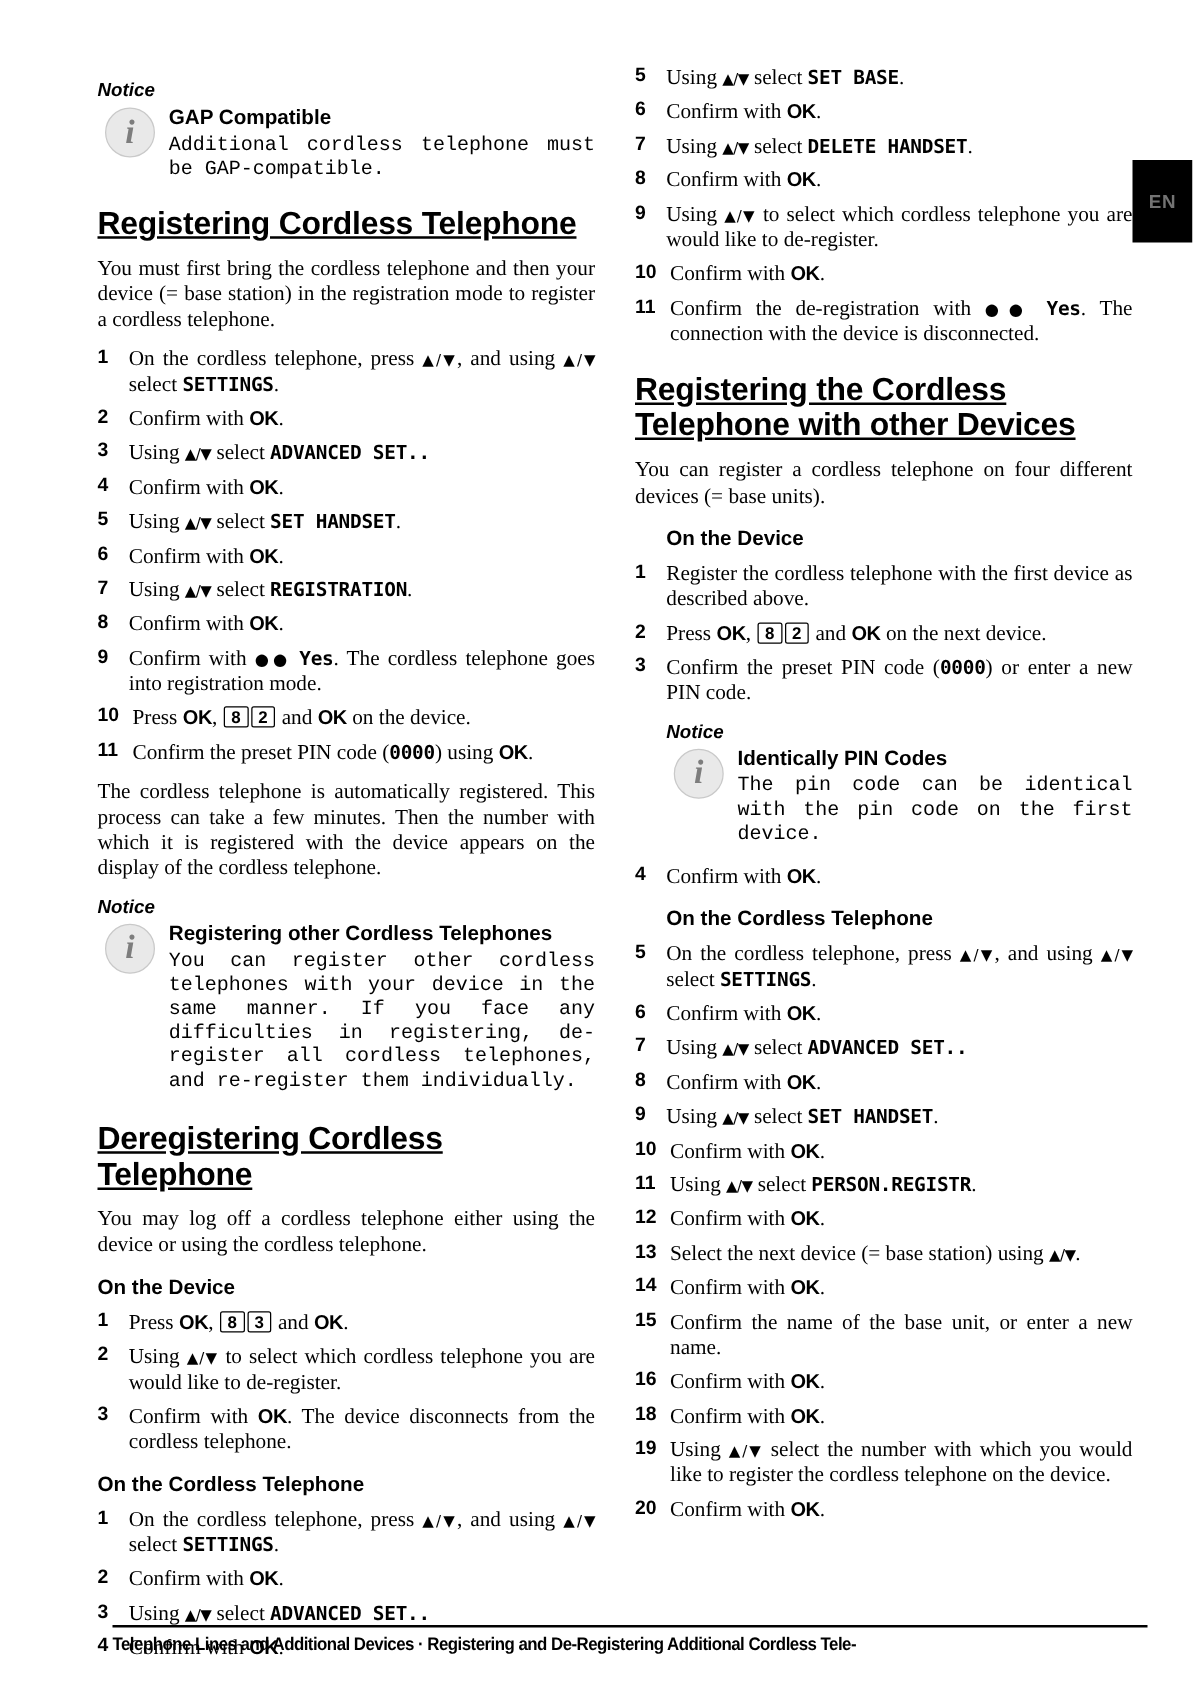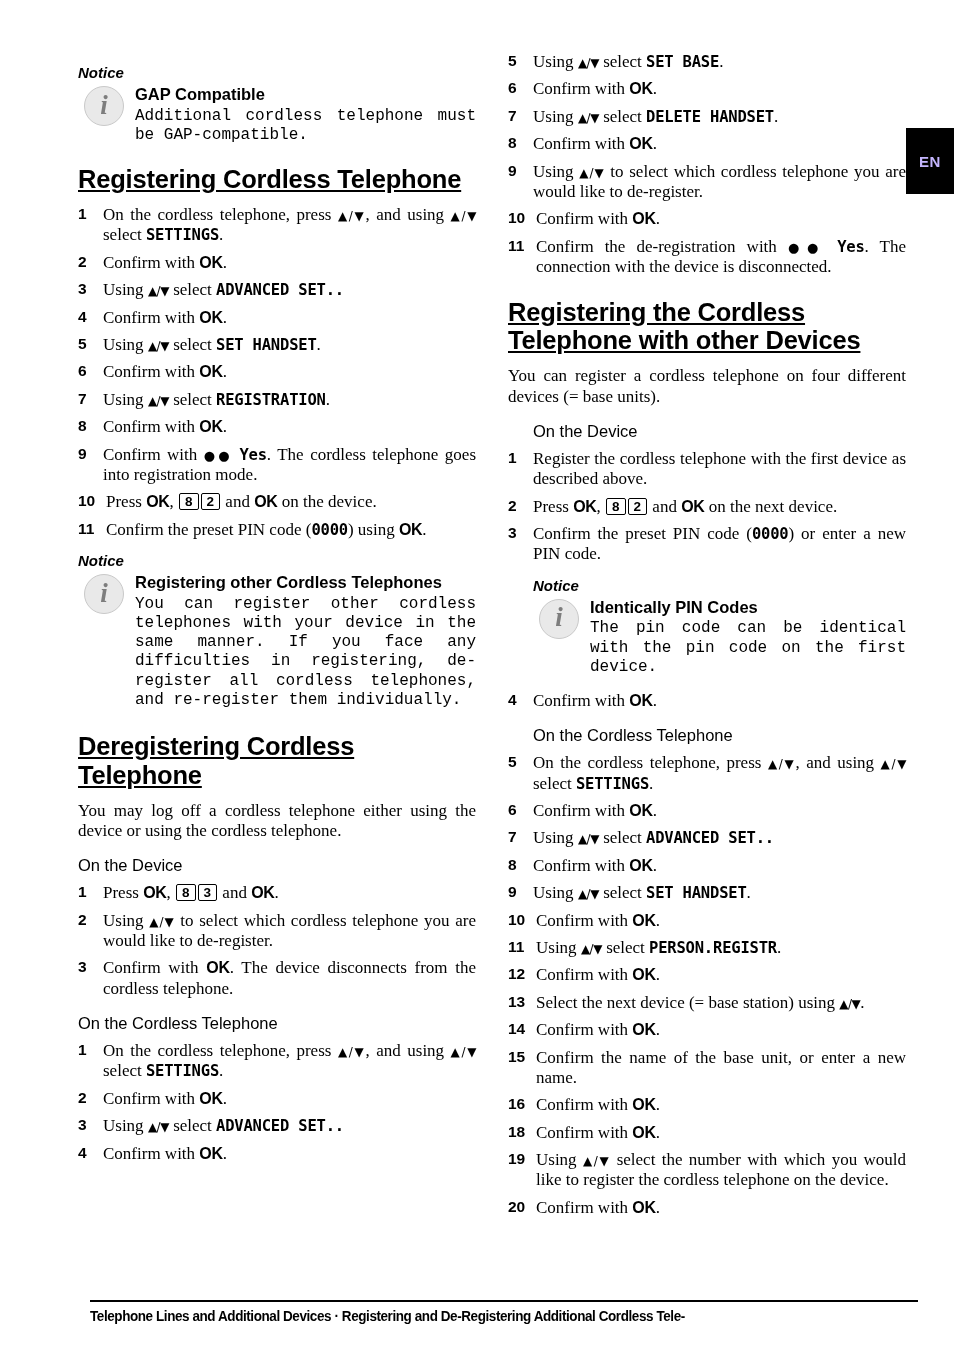--- a/index.html
+++ b/index.html
@@ -6,41 +6,41 @@
   body{
     width:954px;height:1352px;background:#ffffff;
     font-family:"Liberation Serif",serif;color:#000;
     position:relative;overflow:hidden;
   }
   .page{position:absolute;inset:0;}
 
   
   .lang-tab{
     position:absolute;right:0;top:128px;width:48px;height:66px;
-    background:#000;color:#c4b5fd;
+    background:#000;color:#737373;
     font-family:"Liberation Sans",sans-serif;font-weight:bold;font-size:15px;
     display:flex;align-items:center;justify-content:center;letter-spacing:.5px;
   }
 
   
   .cols{position:absolute;left:78px;top:52px;width:828px;height:1210px;}
   .col{position:absolute;top:0;width:398px;}
   .col-left{left:0;}
   .col-right{left:430px;}
 
   
   h1{
     font-family:"Liberation Sans",sans-serif;font-weight:bold;
     font-size:25.5px;line-height:1.13;margin:20px 0 11px 0;
     letter-spacing:-.2px;
     text-decoration:underline;
   }
   h1.tight{margin-top:22px;}
   h2{
-    font-family:"Liberation Sans",sans-serif;font-weight:normal;
+    font-family:"Liberation Sans",sans-serif;font-weight:bold;
     font-size:16.5px;line-height:1.2;margin:15px 0 7px 0;
   }
   h2.indent{margin-left:25px;}
   p{font-size:17px;line-height:1.20;margin:0 0 11px 0;text-align:justify;}
   .notice-label{
     font-family:"Liberation Sans",sans-serif;font-style:italic;font-weight:bold;
     font-size:15px;margin:12px 0 4px 0;
   }
   .notice-label.indent{margin-left:25px;}
 
@@ -112,35 +112,37 @@
       <div class="notice-label">Notice</div>
       <div class="notice">
         <div class="info-icon">
             <span>i</span>
           </div>
         <h3>GAP Compatible</h3>
         <p>Additional cordless telephone must be GAP-compatible.</p>
       </div>
 
       <h1>Registering Cordless Telephone</h1>
+      <p>You must first bring the cordless telephone and then your device (= base station) in the registration mode to register a cordless telephone.</p>
 
       <ol class="steps">
           <li><span class="num">1</span>On the cordless telephone, press <span class="arrows">▲/▼</span>, and using <span class="arrows">▲/▼</span> select <span class="lcd">SETTINGS</span>.</li>
           <li><span class="num">2</span>Confirm with <b class="key">OK</b>.</li>
           <li><span class="num">3</span>Using <span class="arrows">▲/▼</span> select <span class="lcd">ADVANCED SET..</span></li>
           <li><span class="num">4</span>Confirm with <b class="key">OK</b>.</li>
           <li><span class="num">5</span>Using <span class="arrows">▲/▼</span> select <span class="lcd">SET HANDSET</span>.</li>
           <li><span class="num">6</span>Confirm with <b class="key">OK</b>.</li>
           <li><span class="num">7</span>Using <span class="arrows">▲/▼</span> select <span class="lcd">REGISTRATION</span>.</li>
           <li><span class="num">8</span>Confirm with <b class="key">OK</b>.</li>
           <li><span class="num">9</span>Confirm with <span class="dots">●●</span> <span class="lcd">Yes</span>. The cordless telephone goes into registration mode.</li>
           <li class="w2"><span class="num wide">10</span>Press <b class="key">OK</b>, <span class="btn">8</span><span class="btn">2</span> and <b class="key">OK</b> on the device.</li>
           <li class="w2"><span class="num wide">11</span>Confirm the preset PIN code (<span class="lcd">0000</span>) using <b class="key">OK</b>.</li>
         </ol>
 
+      <p>The cordless telephone is automatically registered. This process can take a few minutes. Then the number with which it is registered with the device appears on the display of the cordless telephone.</p>
 
       <div class="notice-label">Notice</div>
       <div class="notice">
         <div class="info-icon">
             <span>i</span>
           </div>
         <h3>Registering other Cordless Telephones</h3>
         <p>You can register other cordless telephones with your device in the same manner. If you face any difficulties in registering, de-register all cordless telephones, and re-register them individually.</p>
       </div>
 

